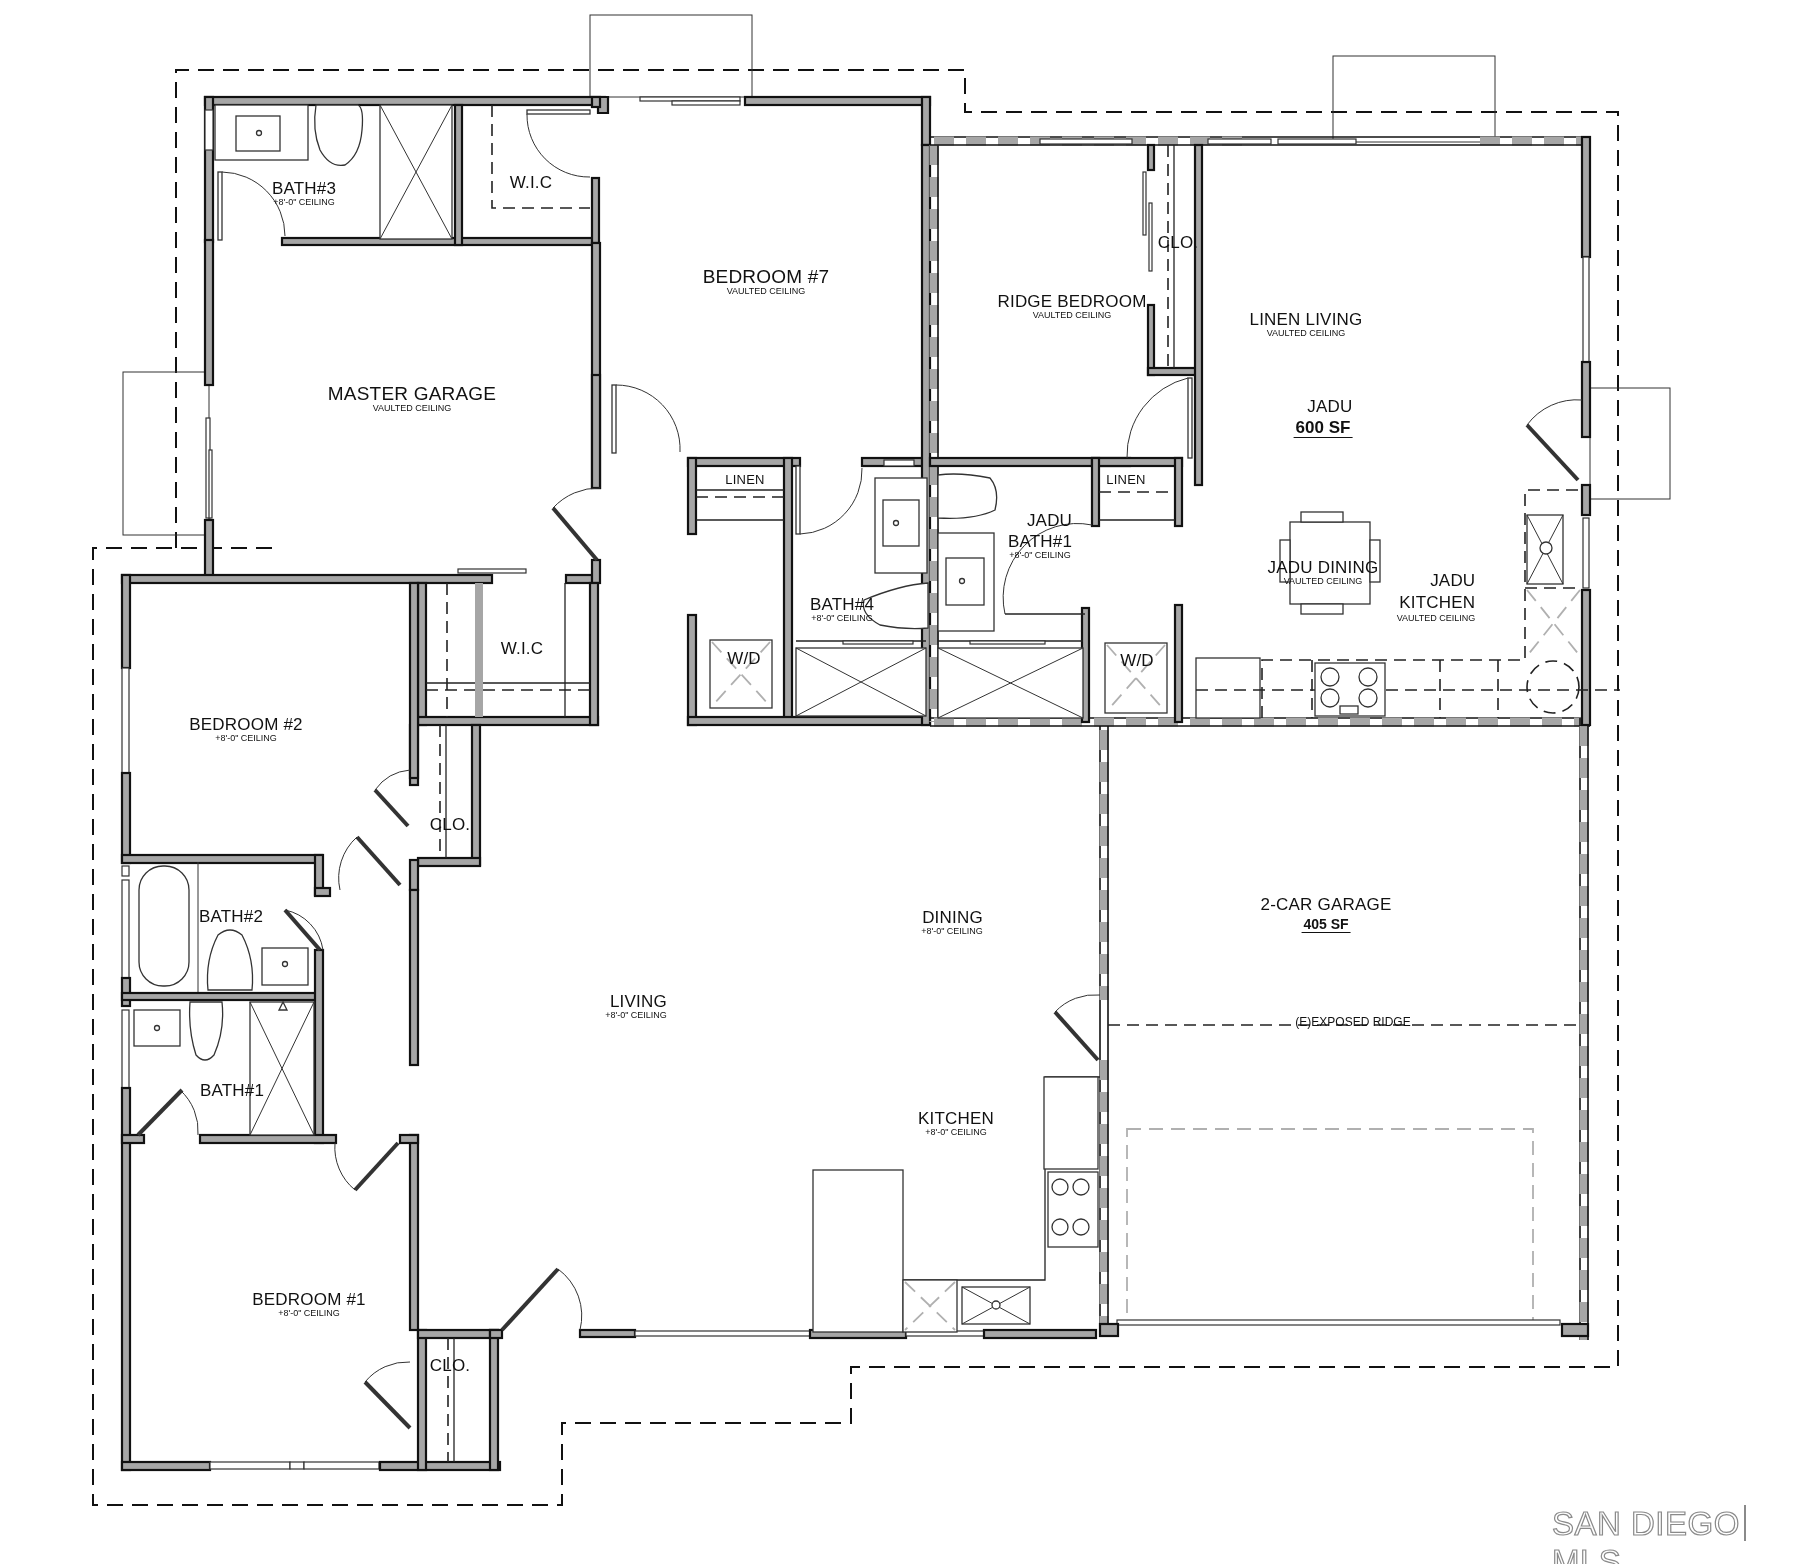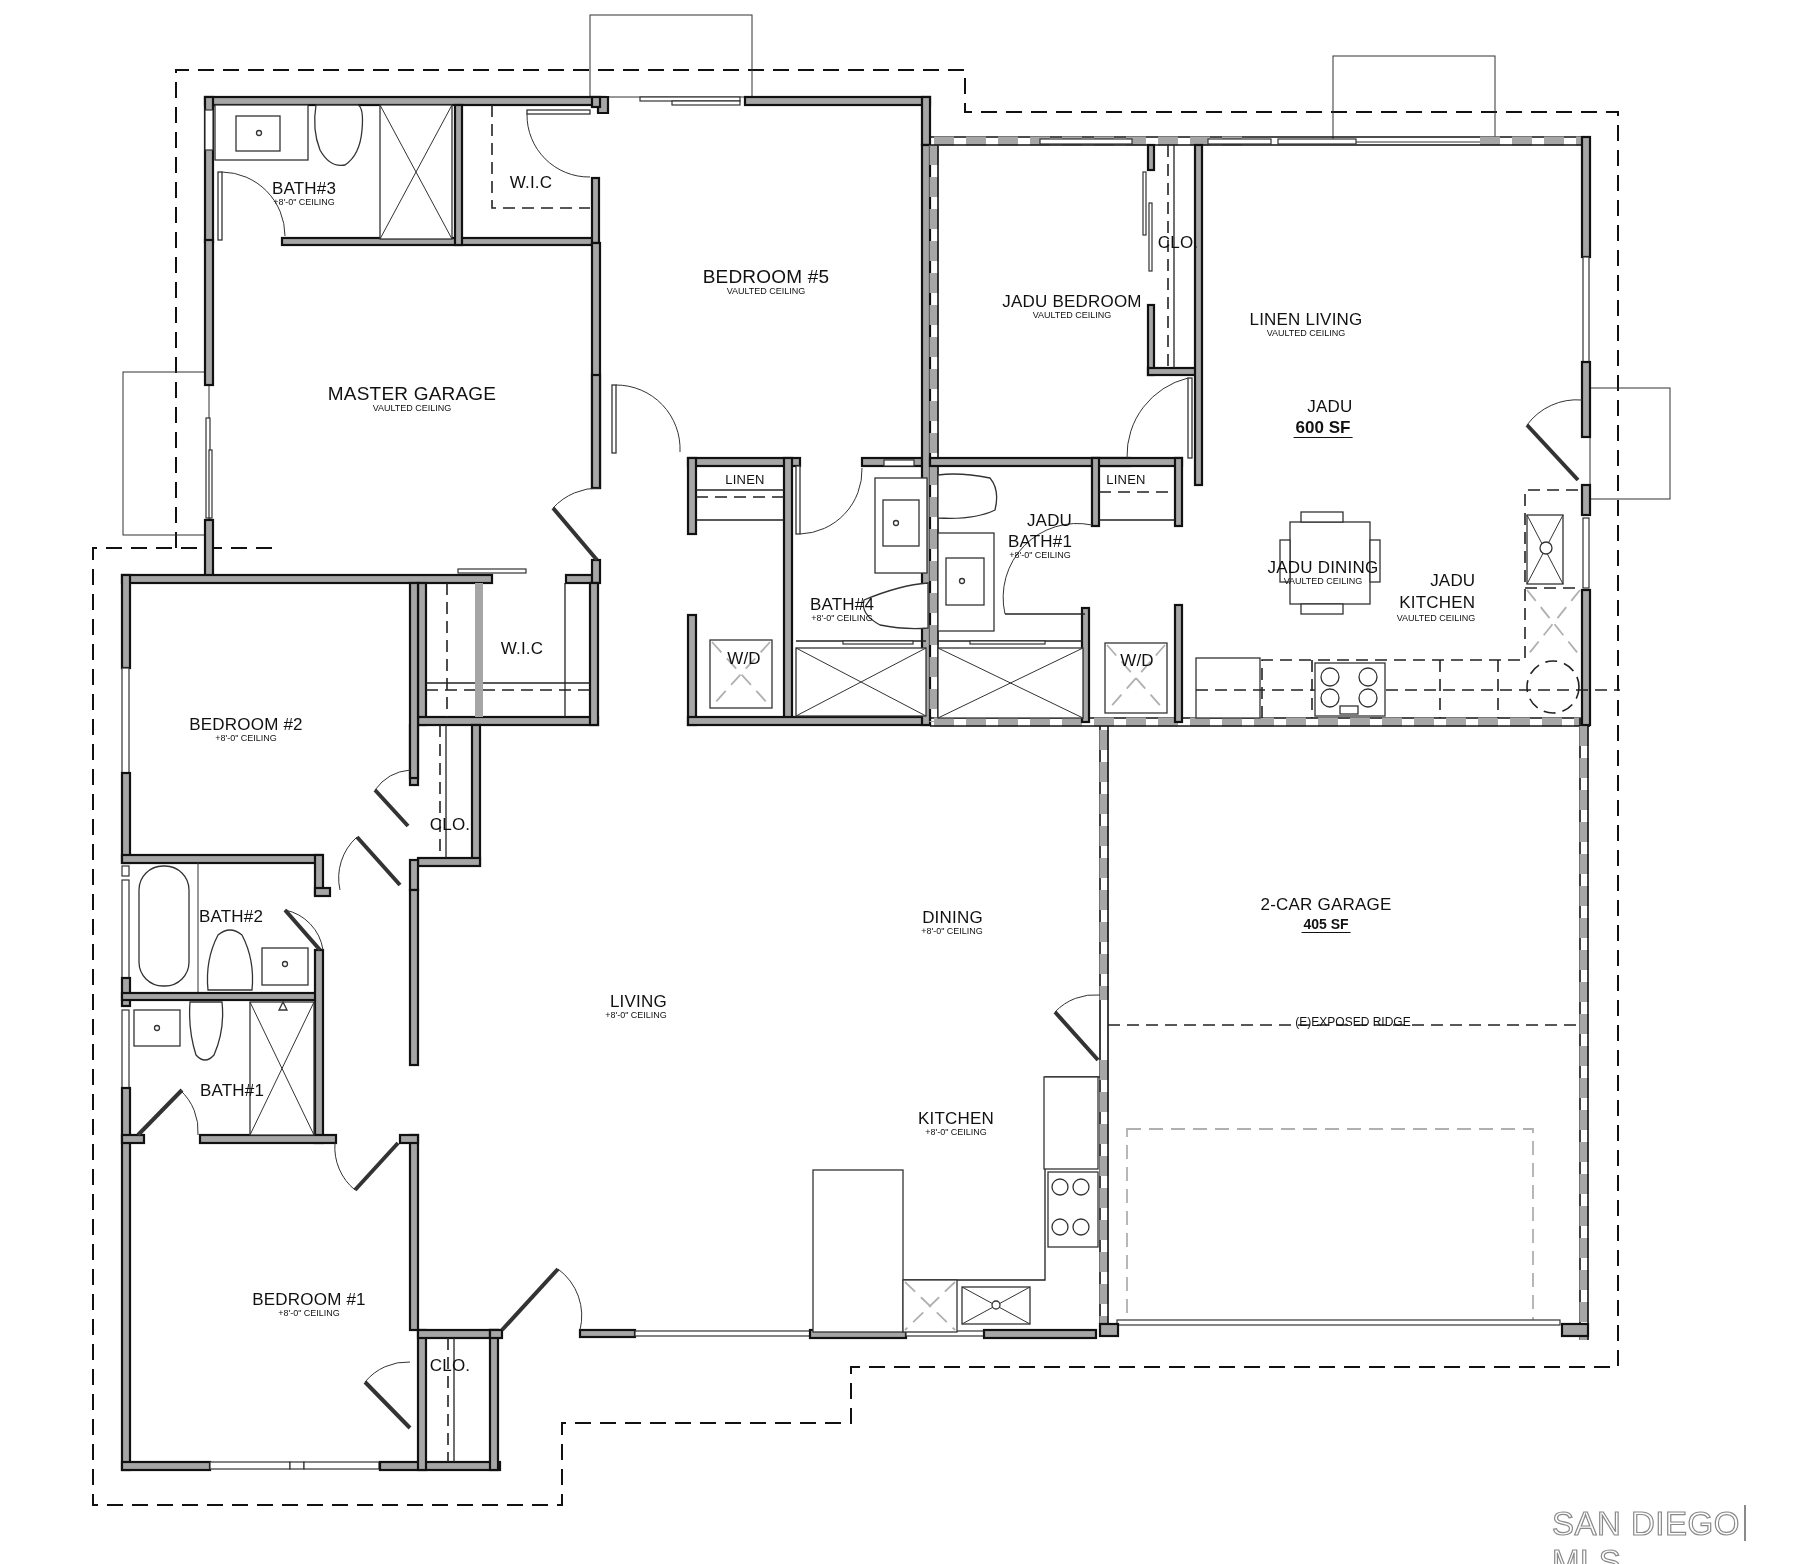--- a/index.html
+++ b/index.html
@@ -396,42 +396,42 @@
 </svg>
 
 <div class="label" style="left:304px; top:180px;">
   <span class="room-name small-label">BATH#3</span>
   <span class="room-sub">+8'-0" CEILING</span>
 </div>
 <div class="label" style="left:531px; top:174px;">
   <span class="room-name small-label">W.I.C</span>
 </div>
 <div class="label" style="left:766px; top:267px;">
-  <span class="room-name">BEDROOM #5</span>
+  <span class="room-name">BEDROOM #7</span>
   <span class="room-sub">VAULTED CEILING</span>
 </div>
 <div class="label" style="left:412px; top:384px;">
   <span class="room-name">MASTER GARAGE</span>
   <span class="room-sub">VAULTED CEILING</span>
 </div>
 <div class="label" style="left:522px; top:640px;">
   <span class="room-name small-label">W.I.C</span>
 </div>
 <div class="label" style="left:745px; top:473px;">
   <span class="room-name" style="font-size:13px">LINEN</span>
 </div>
 <div class="label" style="left:842px; top:596px;">
   <span class="room-name small-label">BATH#4</span>
   <span class="room-sub">+8'-0" CEILING</span>
 </div>
 <div class="label" style="left:744px; top:650px;">
   <span class="room-name small-label">W/D</span>
 </div>
 <div class="label" style="left:1072px; top:293px;">
-  <span class="room-name small-label">JADU BEDROOM</span>
+  <span class="room-name small-label">RIDGE BEDROOM</span>
   <span class="room-sub">VAULTED CEILING</span>
 </div>
 <div class="label" style="left:1178px; top:234px;">
   <span class="room-name small-label">CLO.</span>
 </div>
 <div class="label" style="left:1306px; top:311px;">
   <span class="room-name small-label">LINEN LIVING</span>
   <span class="room-sub">VAULTED CEILING</span>
 </div>
 <div class="label" style="left:1323px; top:398px;">

